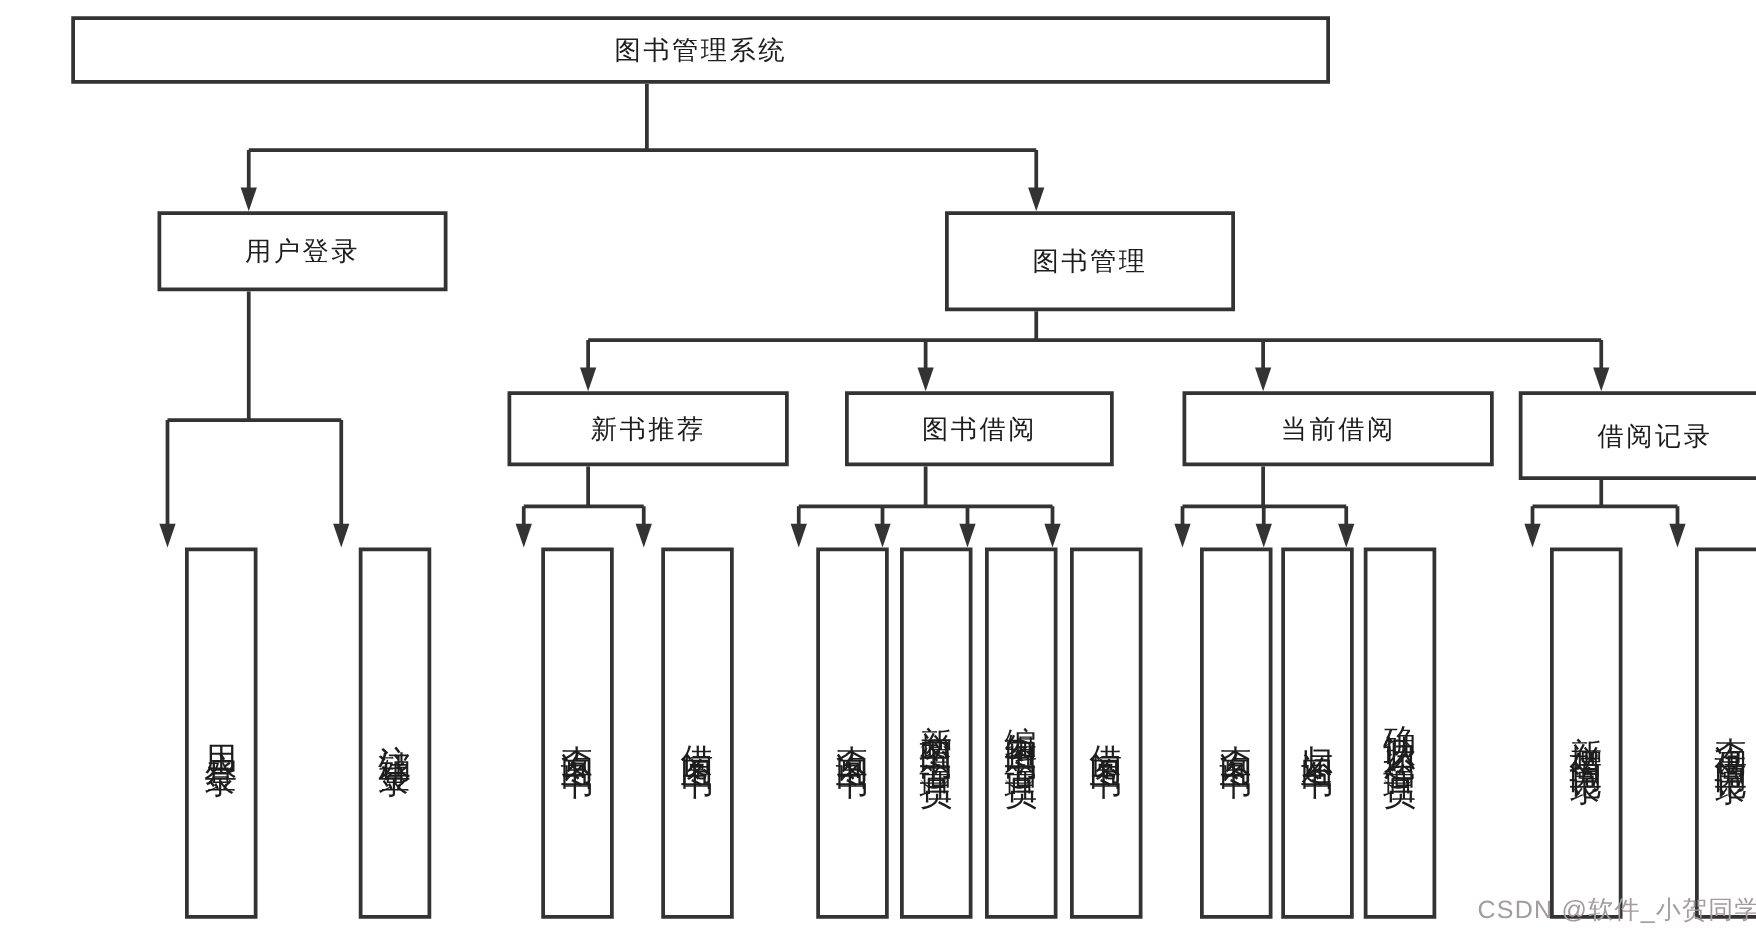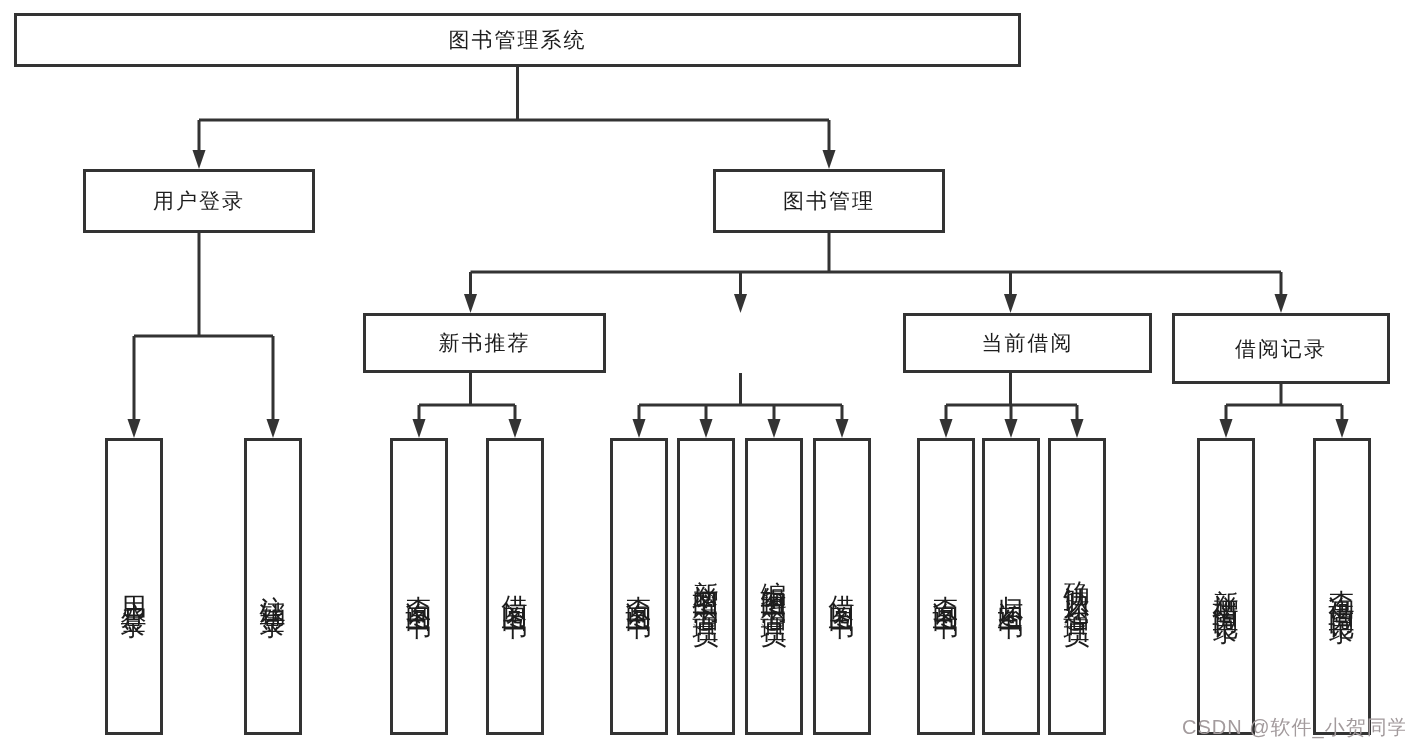--- a/index.html
+++ b/index.html
@@ -3,21 +3,21 @@
 <meta charset="utf-8">
 <style>
   html,body{margin:0;padding:0;background:#ffffff;}
   .stage{
     position:relative;width:1405px;height:747px;background:#ffffff;
     font-family:"Liberation Sans","DejaVu Sans",sans-serif;overflow:hidden;
   }
   .connectors{position:absolute;left:0;top:0;width:1405px;height:747px;}
   .box{
     position:absolute;box-sizing:border-box;border:3px solid #333333;background:#ffffff;
-    display:flex;align-items:center;justify-content:center;color:#1d1d1d;z-index:2;
+    display:flex;align-items:center;justify-content:center;color:#1d1d1d;z-index:2;margin-left:43px;
   }
   .hlabel{font-size:21px;letter-spacing:2px;white-space:nowrap;}
   .leaf{width:58px;height:297px;}
   .vtext{
     writing-mode:vertical-rl;text-orientation:mixed;
     font-size:26px;letter-spacing:6px;line-height:1;white-space:nowrap;
   }
   .watermark{
     position:absolute;left:1182px;top:714px;z-index:5;
     font-size:20px;letter-spacing:1px;color:#a39b9d;white-space:nowrap;
@@ -68,26 +68,29 @@
     </g>
   </svg>
 
   <div class="box" style="left:14px;top:13px;width:1007px;height:54px">
     <span class="hlabel">图书管理系统</span>
   </div>
 
   <div class="box" style="left:83px;top:169px;width:232px;height:64px">
     <span class="hlabel">用户登录</span>
   </div>
-  <div class="box" style="left:713px;top:169px;width:232px;height:64px">
+  <div class="box" style="left:713px;top:169px;width:232px;height:80px">
     <span class="hlabel">图书管理</span>
   </div>
 
-  <div class="box" style="left:363px;top:313px;width:243px;height:60px">
+  <div class="box" style="left:363px;top:313px;width:225px;height:60px">
     <span class="hlabel">新书推荐</span>
+  </div>
+  <div class="box" style="left:633px;top:313px;width:215px;height:60px">
+    <span class="hlabel">图书借阅</span>
   </div>
   <div class="box" style="left:903px;top:313px;width:249px;height:60px">
     <span class="hlabel">当前借阅</span>
   </div>
   <div class="box" style="left:1172px;top:313px;width:218px;height:71px">
     <span class="hlabel">借阅记录</span>
   </div>
 
   <div class="box leaf" style="left:105px;top:438px">
     <span class="vtext">用户登录</span>

